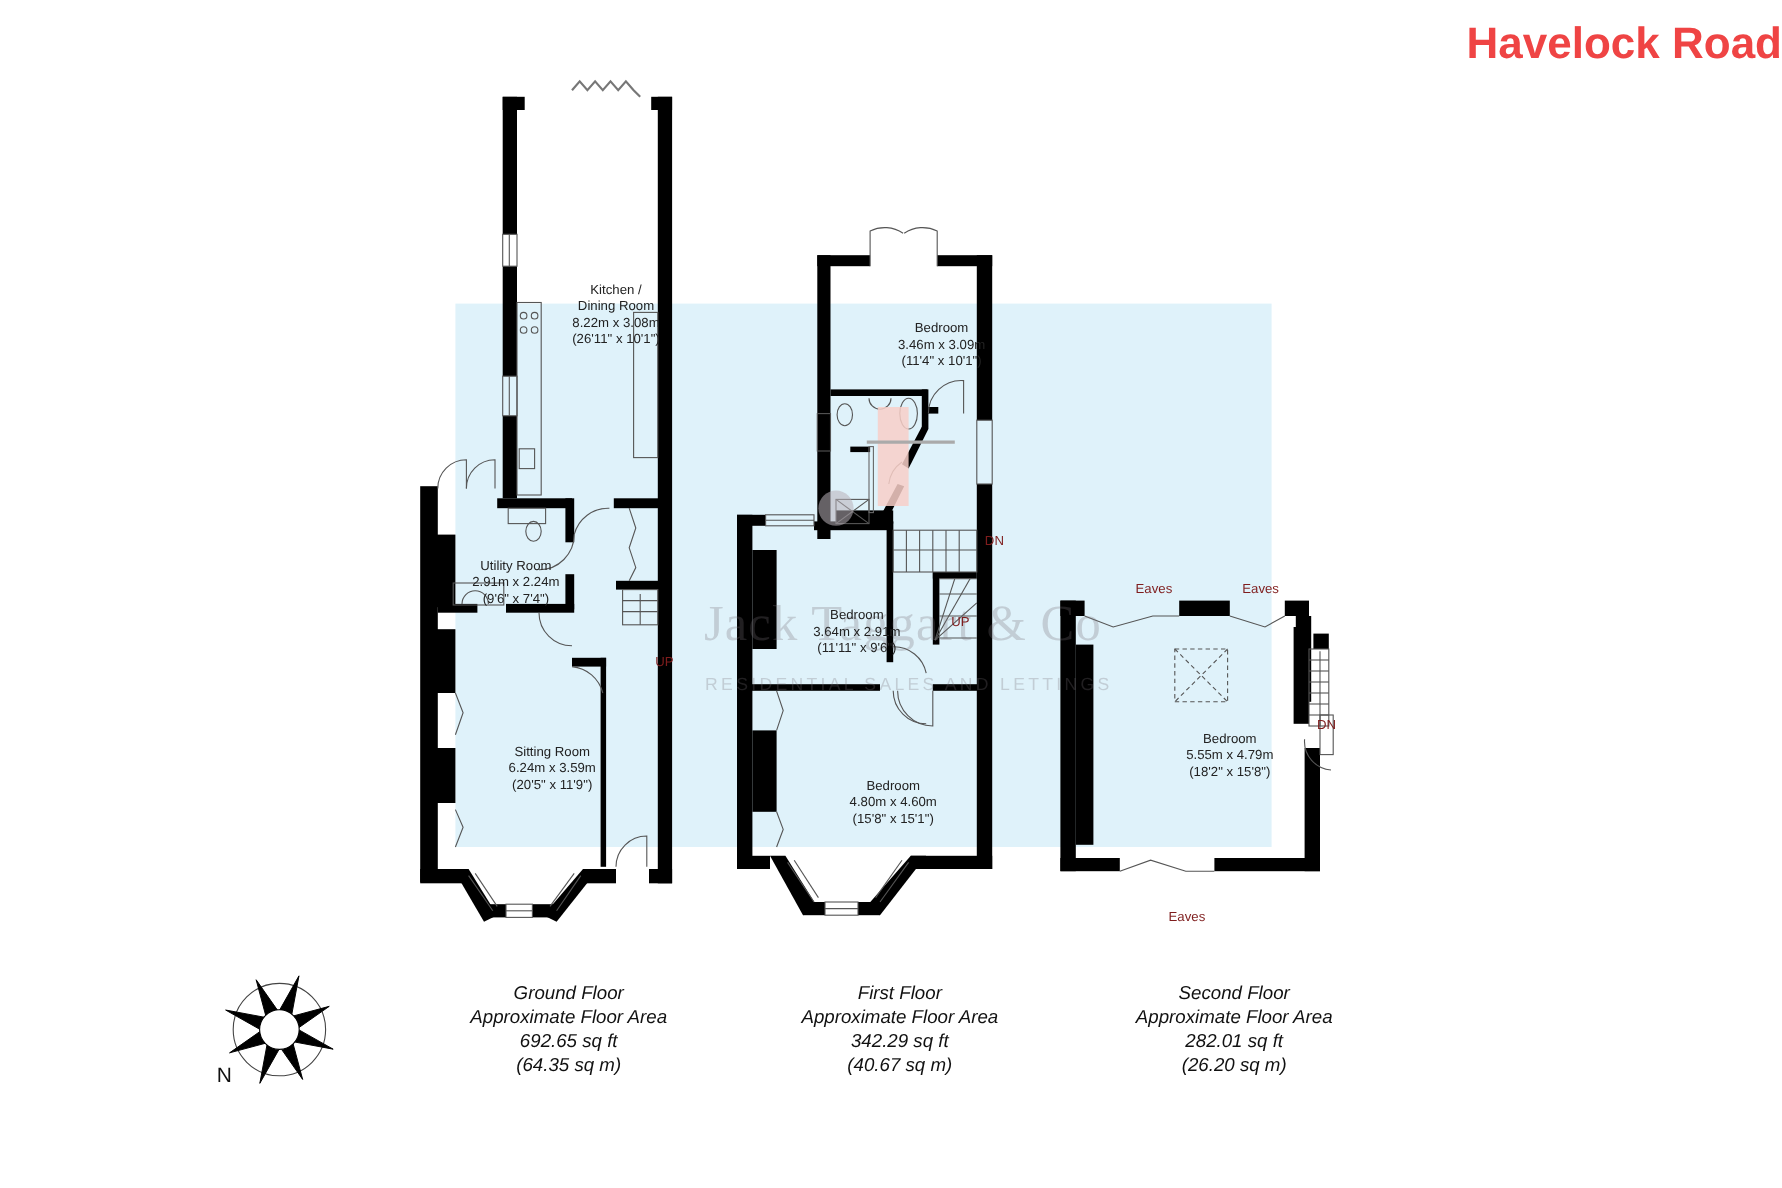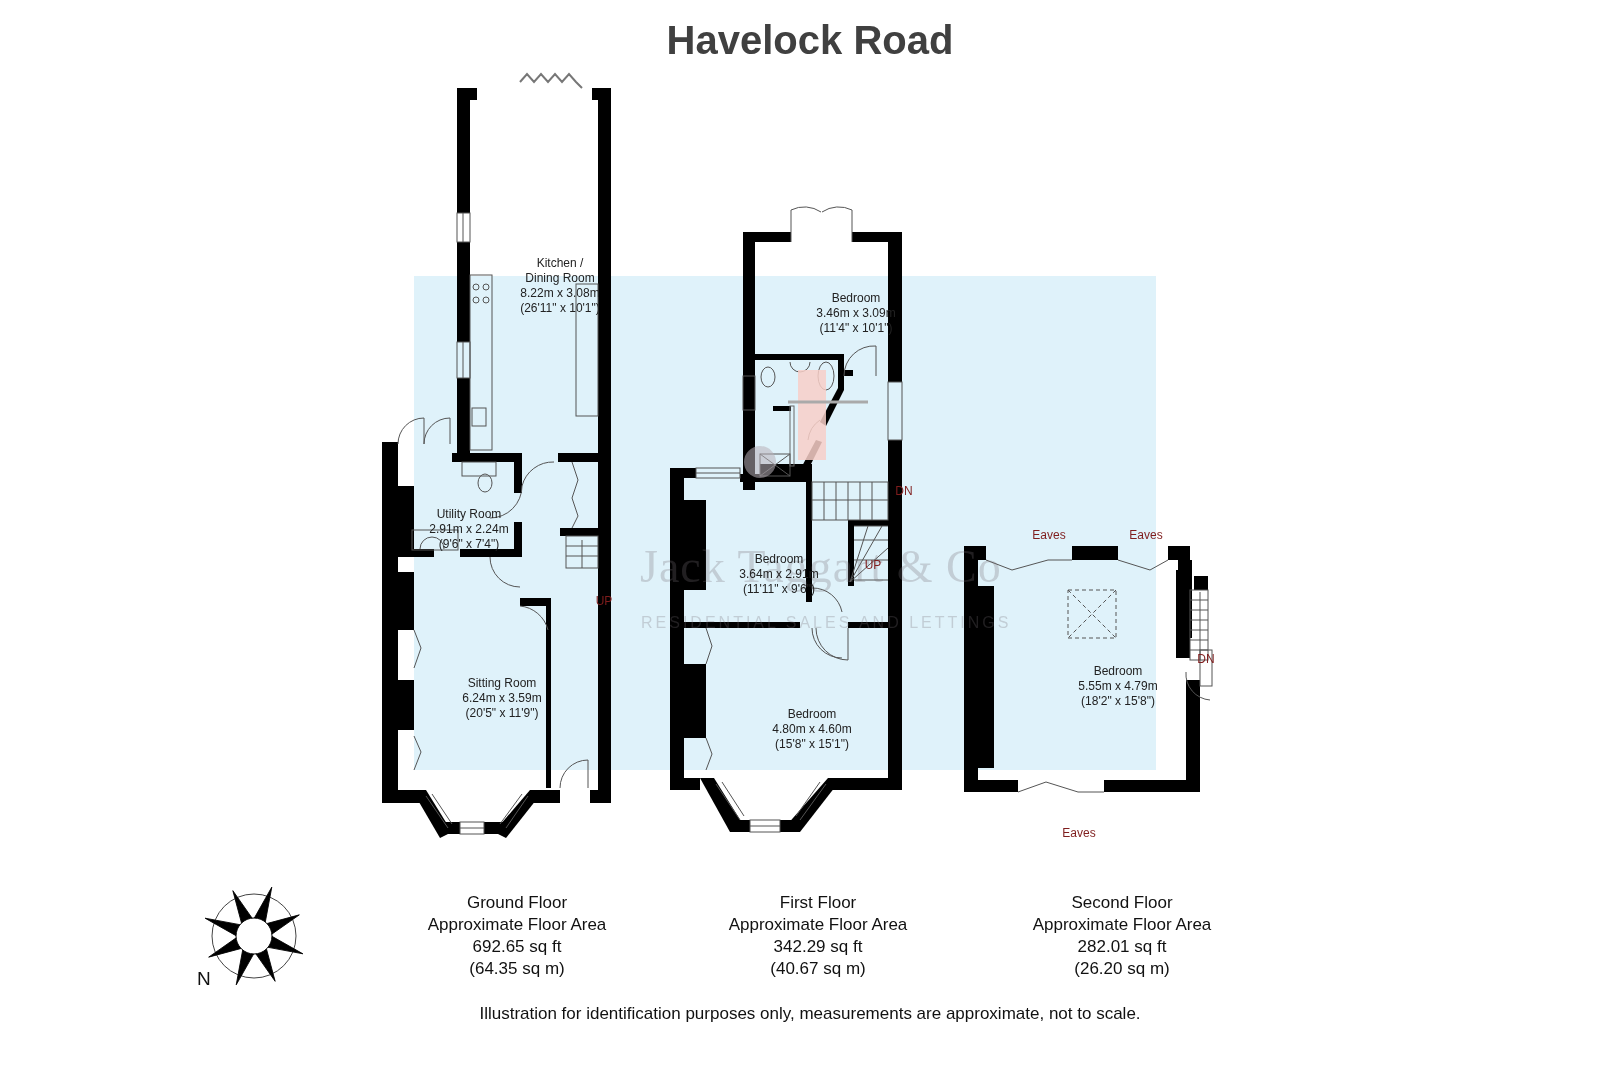--- a/index.html
+++ b/index.html
@@ -1,22 +1,22 @@
 <!DOCTYPE html>
 <html><head>
 <meta charset="utf-8">
 <style>
   html, body { margin:0; padding:0; background:#ffffff; }
   body { width:1620px; height:1080px; position:relative; overflow:hidden; font-family:"Liberation Sans", sans-serif; color:#1a1a1a; }
-  .title { position:absolute; left:0; width:1620px; top:18px; text-align:center; font-weight:bold; font-size:40px; color:#404040; }
+  .title { position:absolute; left:0; width:1620px; top:18px; text-align:right; font-weight:bold; font-size:40px; color:#ef4444; }
   .plan { position:absolute; left:0; top:0; width:1620px; height:1080px; }
   .label { position:absolute; text-align:center; font-size:12px; line-height:15px; color:#222; white-space:nowrap; transform:translateX(-50%); }
   .label span { display:block; }
   .small { position:absolute; font-size:12px; color:#7f1d1d; transform:translateX(-50%); white-space:nowrap; }
-  .floor-cap { position:absolute; text-align:center; font-size:17px; line-height:22px; color:#111; transform:translateX(-50%); white-space:nowrap; }
+  .floor-cap { position:absolute; text-align:center; font-size:17px; line-height:22px; color:#111; transform:translateX(-50%); white-space:nowrap;font-style:italic; }
   .floor-cap span { display:block; }
   .footer { position:absolute; left:0; width:1620px; text-align:center; font-size:17px; line-height:23px; color:#111; }
   .footer span { display:block; }
   .wm-main { position:absolute; left:640px; top:540px; font-family:Liberation Serif, serif; font-size:46px; color:rgba(120,110,120,0.28); letter-spacing:1px; white-space:nowrap; }
   .wm-sub { position:absolute; left:641px; top:614px; font-size:16px; letter-spacing:3px; color:rgba(120,110,120,0.28); white-space:nowrap;text-align:center; }
   .compass { position:absolute; left:198px; top:880px; }
   .n-label { position:absolute; left:197px; top:968px; font-size:19px; color:#111; }
 </style>
 </head>
 <body>
@@ -310,14 +310,13 @@
     <polygon points="0,-50 6,-16 -6,-16" transform="rotate(65)"></polygon>
     <polygon points="0,-50 6,-16 -6,-16" transform="rotate(155)"></polygon>
     <polygon points="0,-50 6,-16 -6,-16" transform="rotate(245)"></polygon>
     <polygon points="0,-50 6,-16 -6,-16" transform="rotate(335)"></polygon>
   </g>
   <circle r="18" fill="#fff" stroke="#000" stroke-width="1"></circle>
 </svg>
 <div class="n-label">N</div>
 
 <div class="footer" style="top:1002px;">
-  <span>Illustration for identification purposes only, measurements are approximate, not to scale.</span>
 </div>
 
 </body></html>

